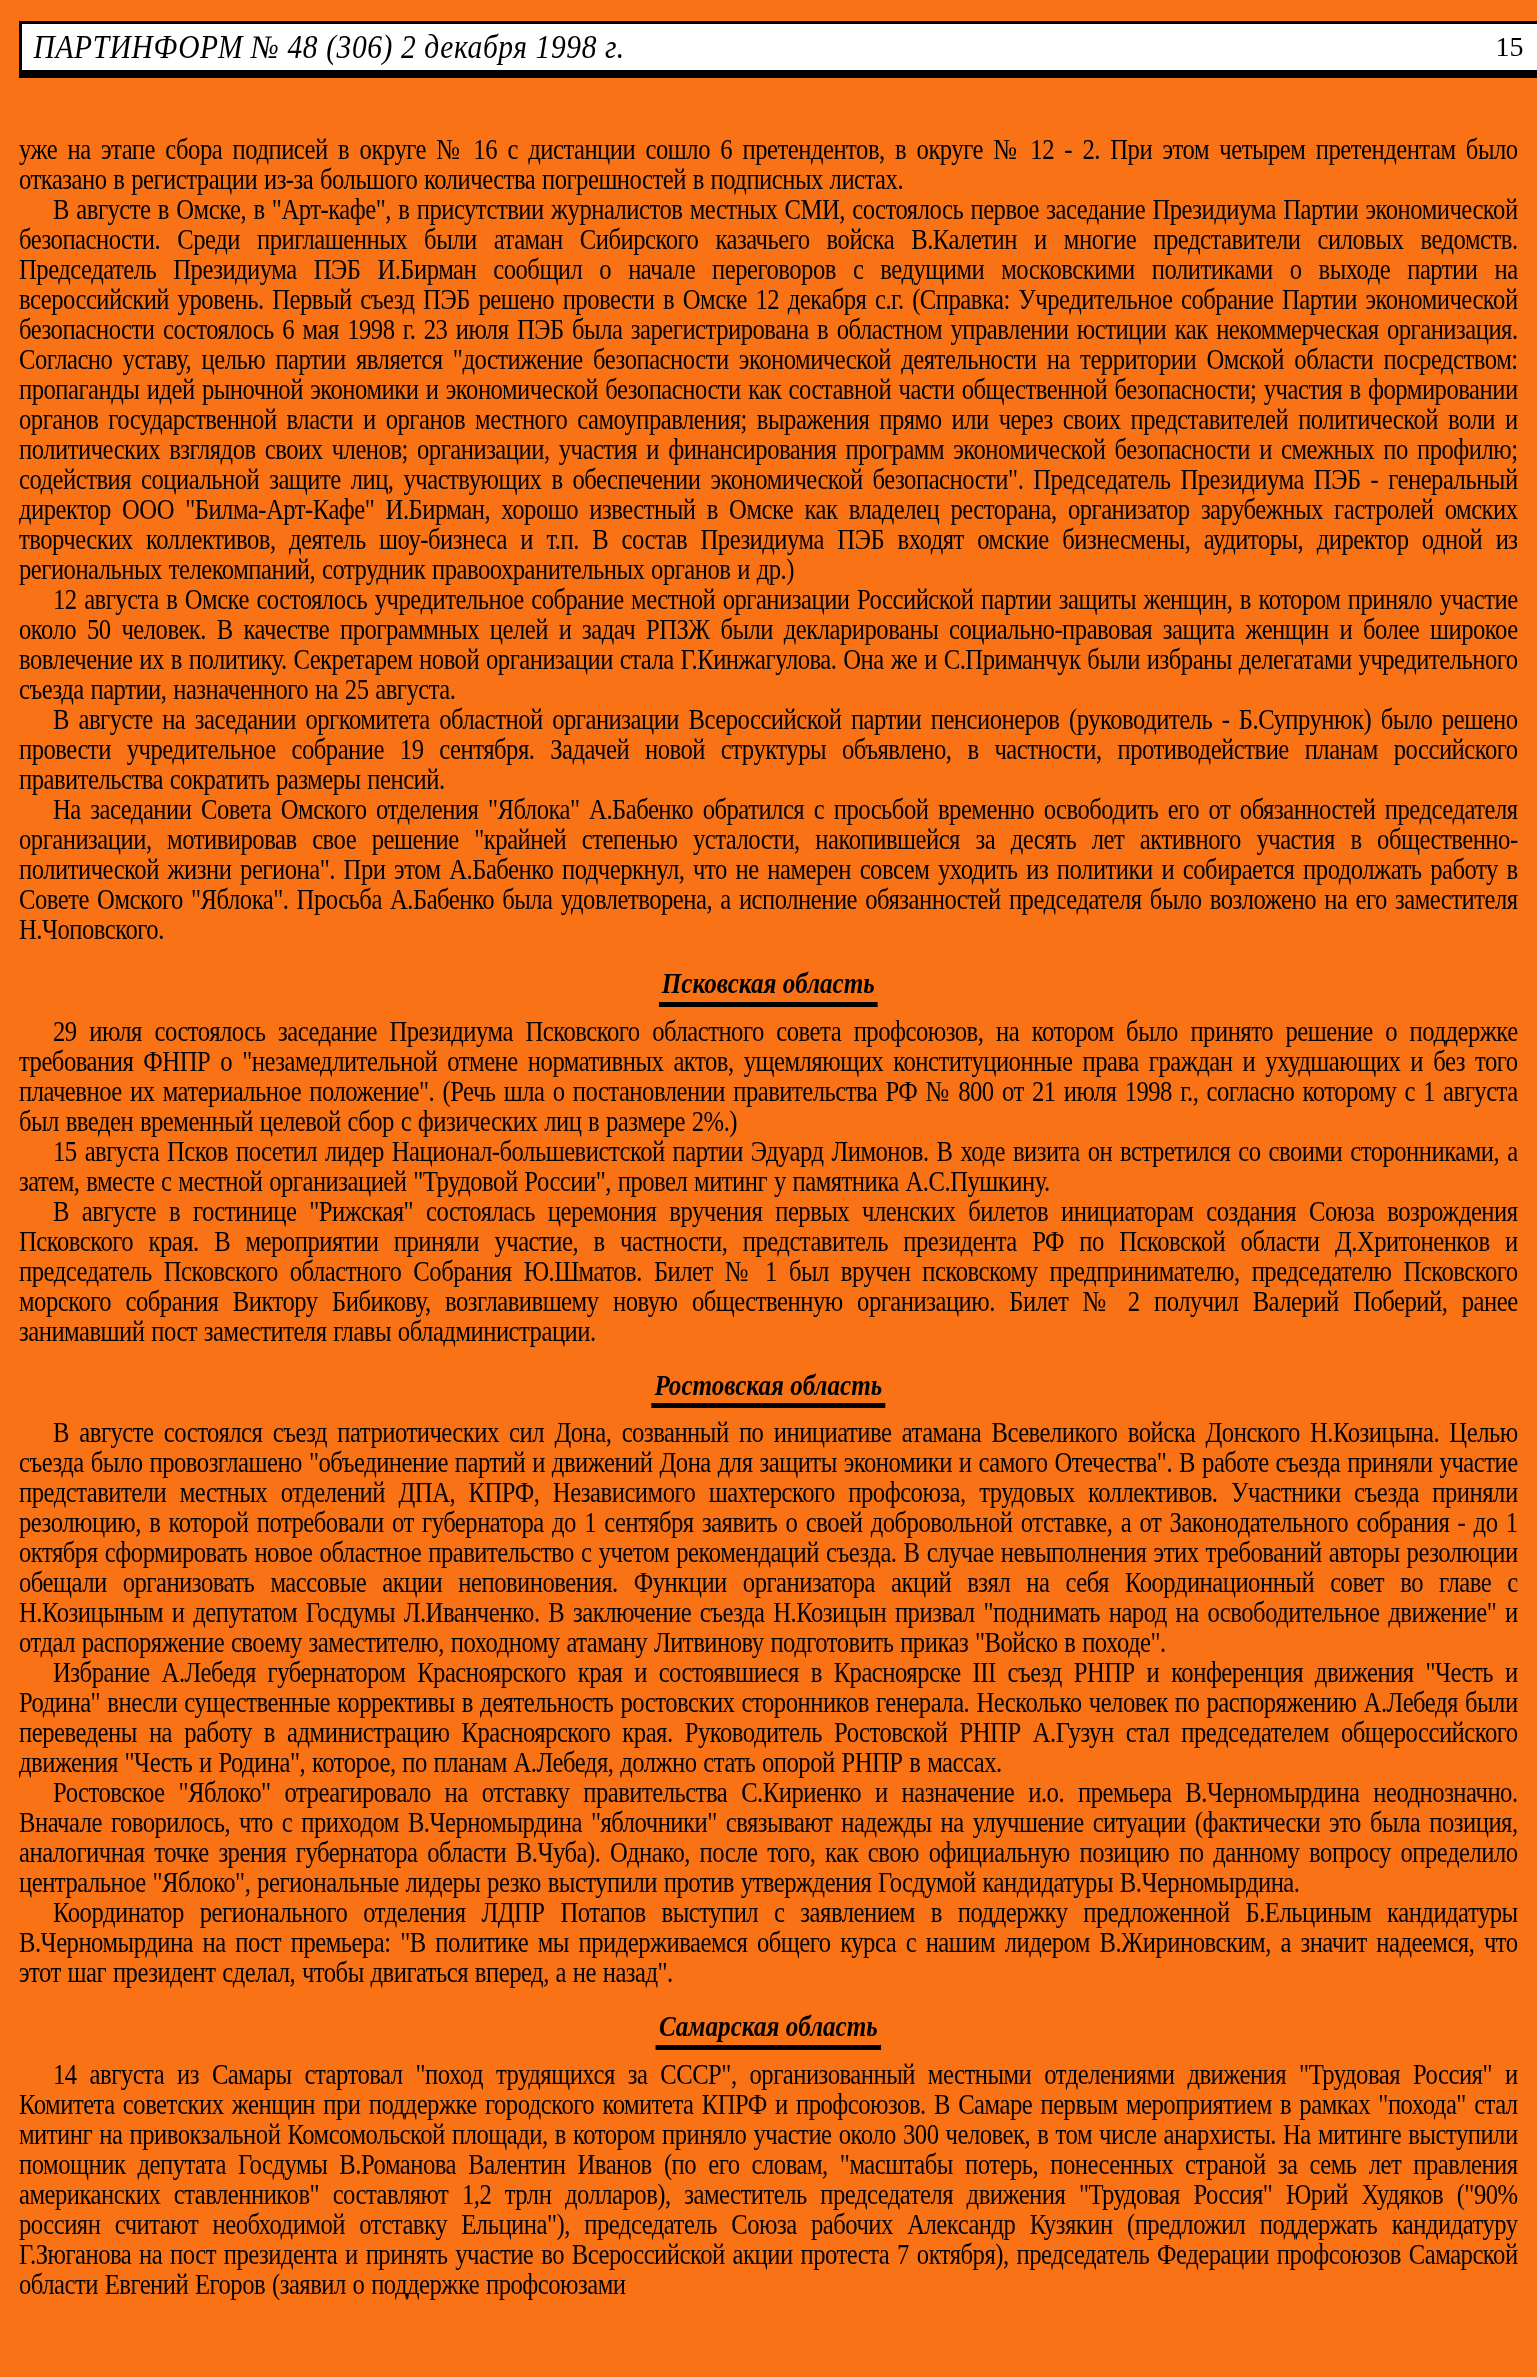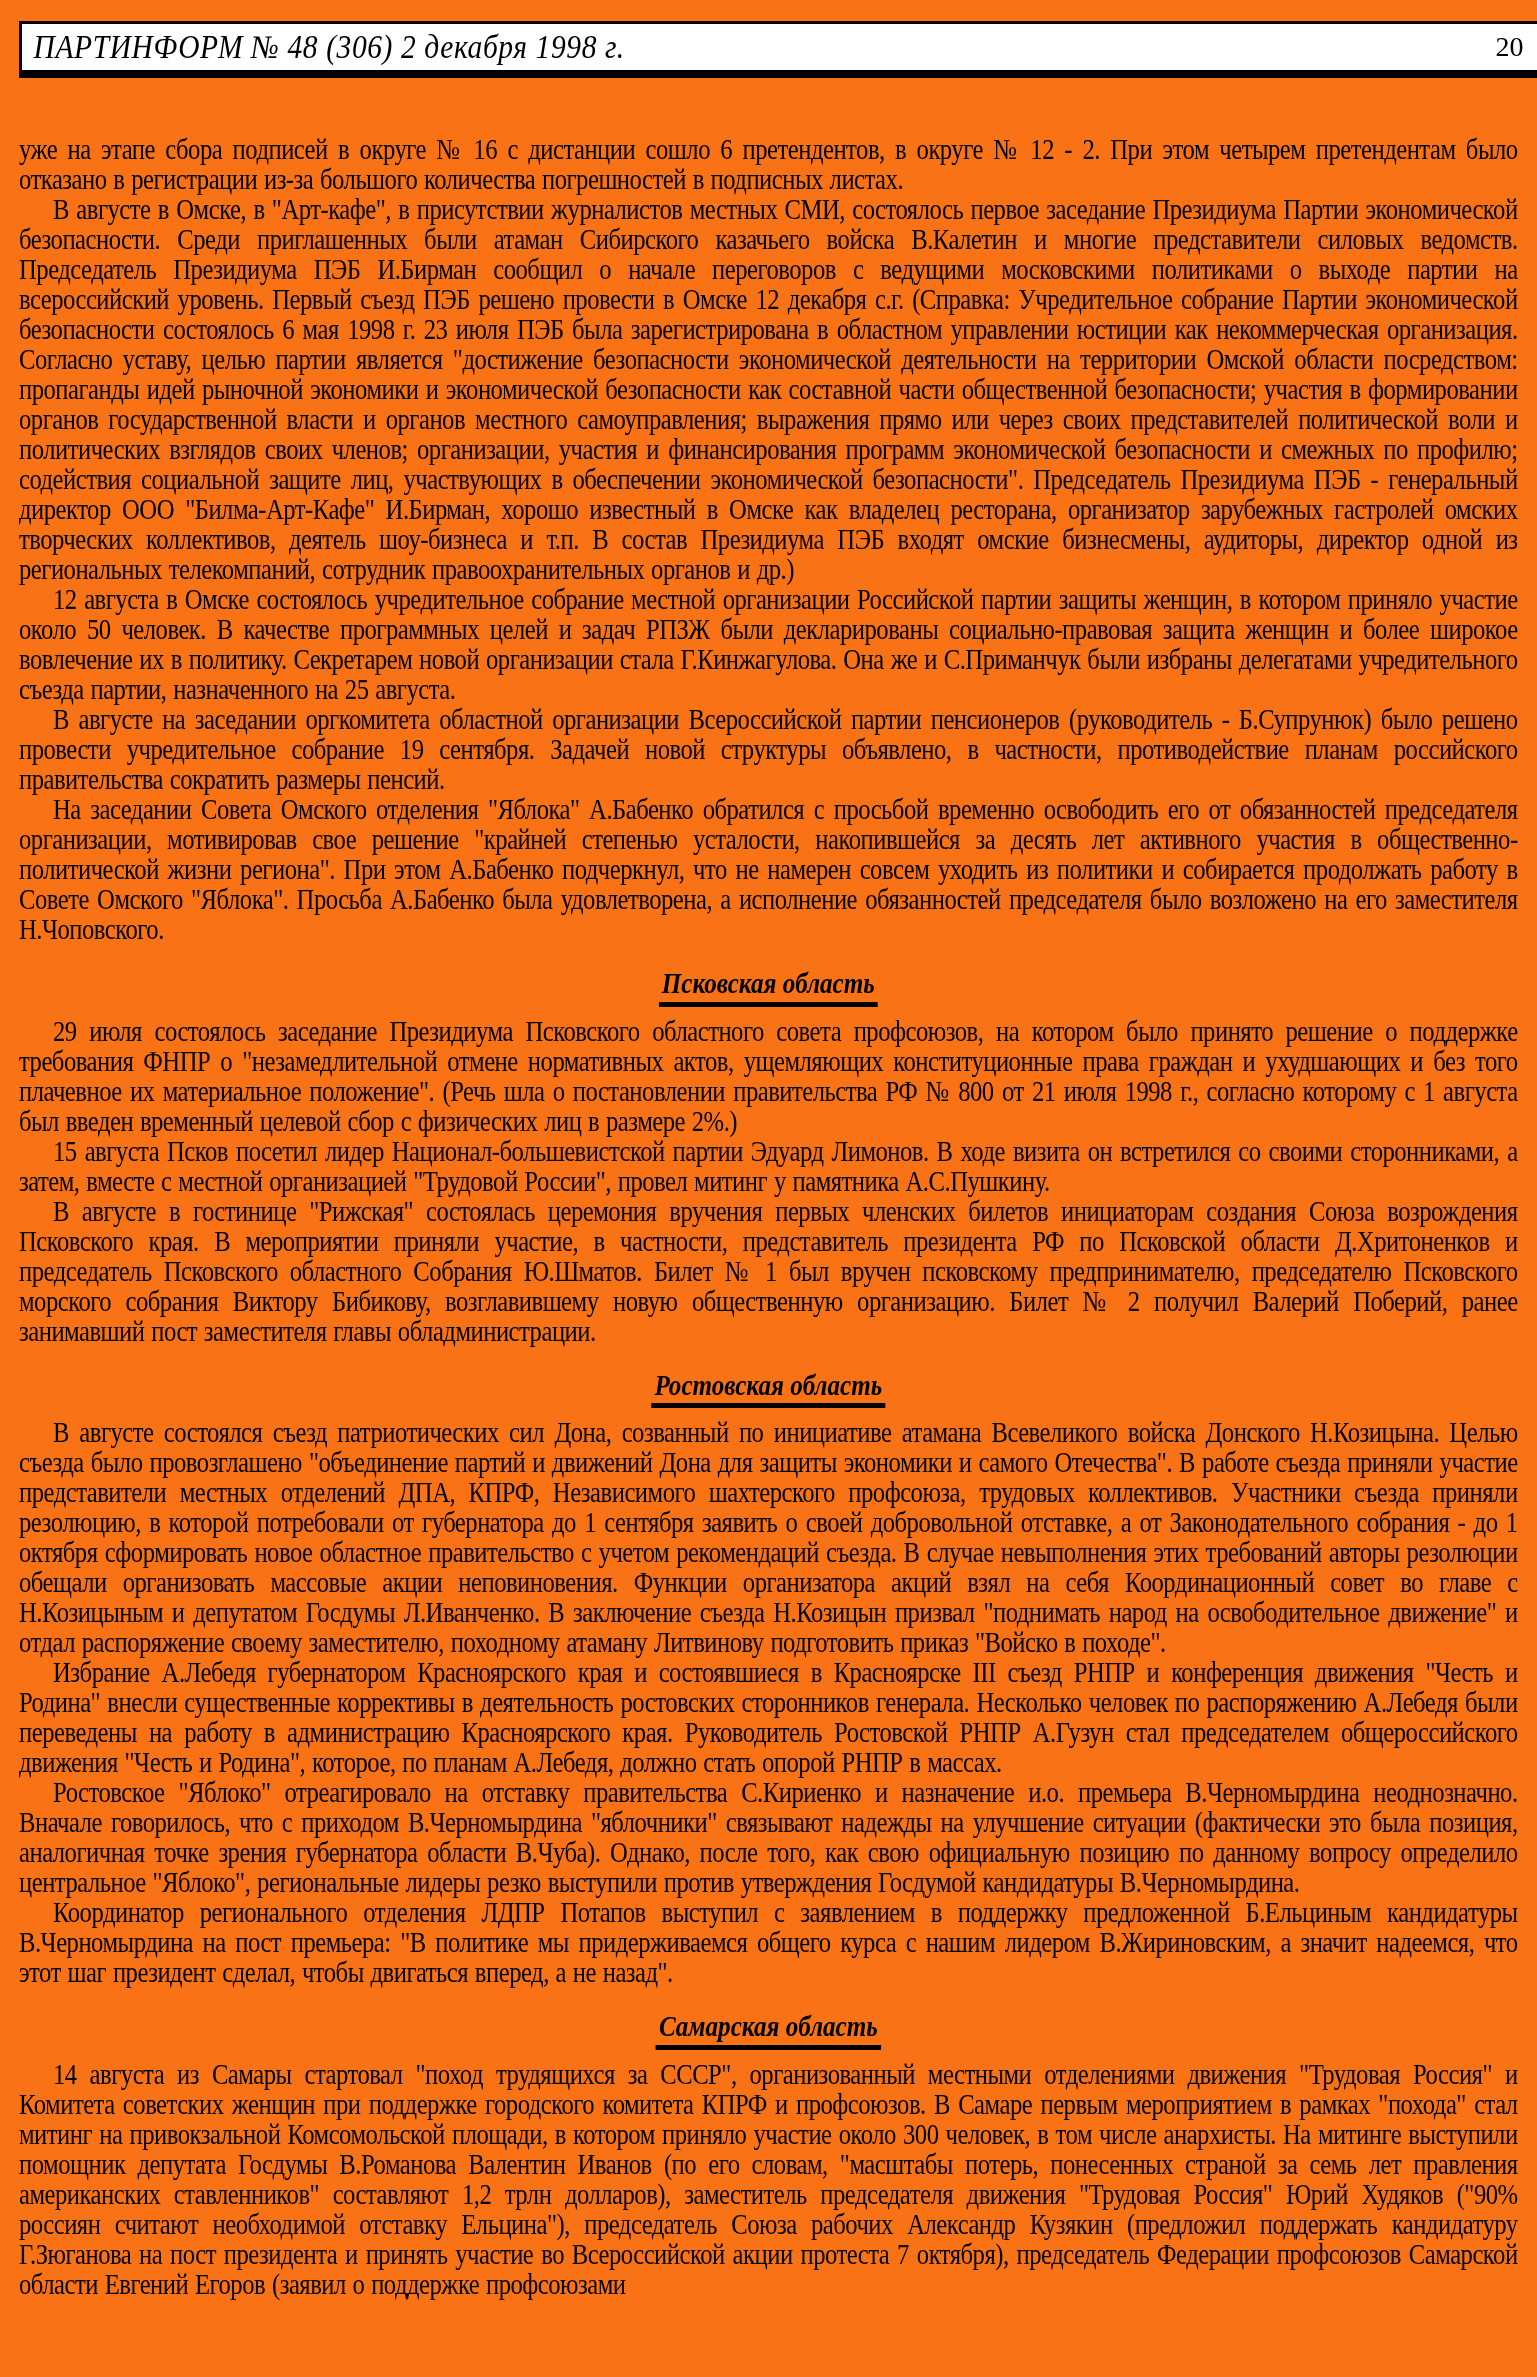--- a/index.html
+++ b/index.html
@@ -84,21 +84,21 @@
     padding: 0 3.8px 2.6px 3.8px;
   }
 </style>
 </head>
 <body>
 
 <div class="page">
 
   <div class="masthead">
     <span class="masthead-title">ПАРТИНФОРМ № 48 (306)  2 декабря 1998 г.</span>
-    <span class="masthead-page">20</span>
+    <span class="masthead-page">15</span>
   </div>
 
   <div class="document-body">
     <div class="text-scale">
         <p class="body-paragraph">уже на этапе сбора подписей в округе № 16 с дистанции сошло 6 претендентов, в округе № 12 - 2. При этом четырем претендентам было отказано в регистрации из-за большого количества погрешностей в подписных листах.</p>
         <p class="body-paragraph indent">В августе в Омске, в "Арт-кафе", в присутствии журналистов местных СМИ, состоялось первое заседание Президиума Партии экономической безопасности. Среди приглашенных были атаман Сибирского казачьего войска В.Калетин и многие представители силовых ведомств. Председатель Президиума ПЭБ И.Бирман сообщил о начале переговоров с ведущими московскими политиками о выходе партии на всероссийский уровень. Первый съезд ПЭБ решено провести в Омске 12 декабря с.г. (Справка: Учредительное собрание Партии экономической безопасности состоялось 6 мая 1998 г. 23 июля ПЭБ была зарегистрирована в областном управлении юстиции как некоммерческая организация. Согласно уставу, целью партии является "достижение безопасности экономической деятельности на территории Омской области посредством: пропаганды идей рыночной экономики и экономической безопасности как составной части общественной безопасности; участия в формировании органов государственной власти и органов местного самоуправления; выражения прямо или через своих представителей политической воли и политических взглядов своих членов; организации, участия и финансирования программ экономической безопасности и смежных по профилю; содействия социальной защите лиц, участвующих в обеспечении экономической безопасности". Председатель Президиума ПЭБ - генеральный директор ООО "Билма-Арт-Кафе" И.Бирман, хорошо известный в Омске как владелец ресторана, организатор зарубежных гастролей омских творческих коллективов, деятель шоу-бизнеса и т.п. В состав Президиума ПЭБ входят омские бизнесмены, аудиторы, директор одной из региональных телекомпаний, сотрудник правоохранительных органов и др.)</p>
         <p class="body-paragraph indent">12 августа в Омске состоялось учредительное собрание местной организации Российской партии защиты женщин, в котором приняло участие около 50 человек. В качестве программных целей и задач РПЗЖ были декларированы социально-правовая защита женщин и более широкое вовлечение их в политику. Секретарем новой организации стала Г.Кинжагулова. Она же и С.Приманчук были избраны делегатами учредительного съезда партии, назначенного на 25 августа.</p>
         <p class="body-paragraph indent">В августе на заседании оргкомитета областной организации Всероссийской партии пенсионеров (руководитель - Б.Супрунюк) было решено провести учредительное собрание 19 сентября. Задачей новой структуры объявлено, в частности, противодействие планам российского правительства сократить размеры пенсий.</p>
         <p class="body-paragraph indent">На заседании Совета Омского отделения "Яблока" А.Бабенко обратился с просьбой временно освободить его от обязанностей председателя организации, мотивировав свое решение "крайней степенью усталости, накопившейся за десять лет активного участия в общественно-политической жизни региона". При этом А.Бабенко подчеркнул, что не намерен совсем уходить из политики и собирается продолжать работу в Совете Омского "Яблока". Просьба А.Бабенко была удовлетворена, а исполнение обязанностей председателя было возложено на его заместителя Н.Чоповского.</p>
         <div class="section-heading-row"><span class="section-heading">Псковская область</span></div>

